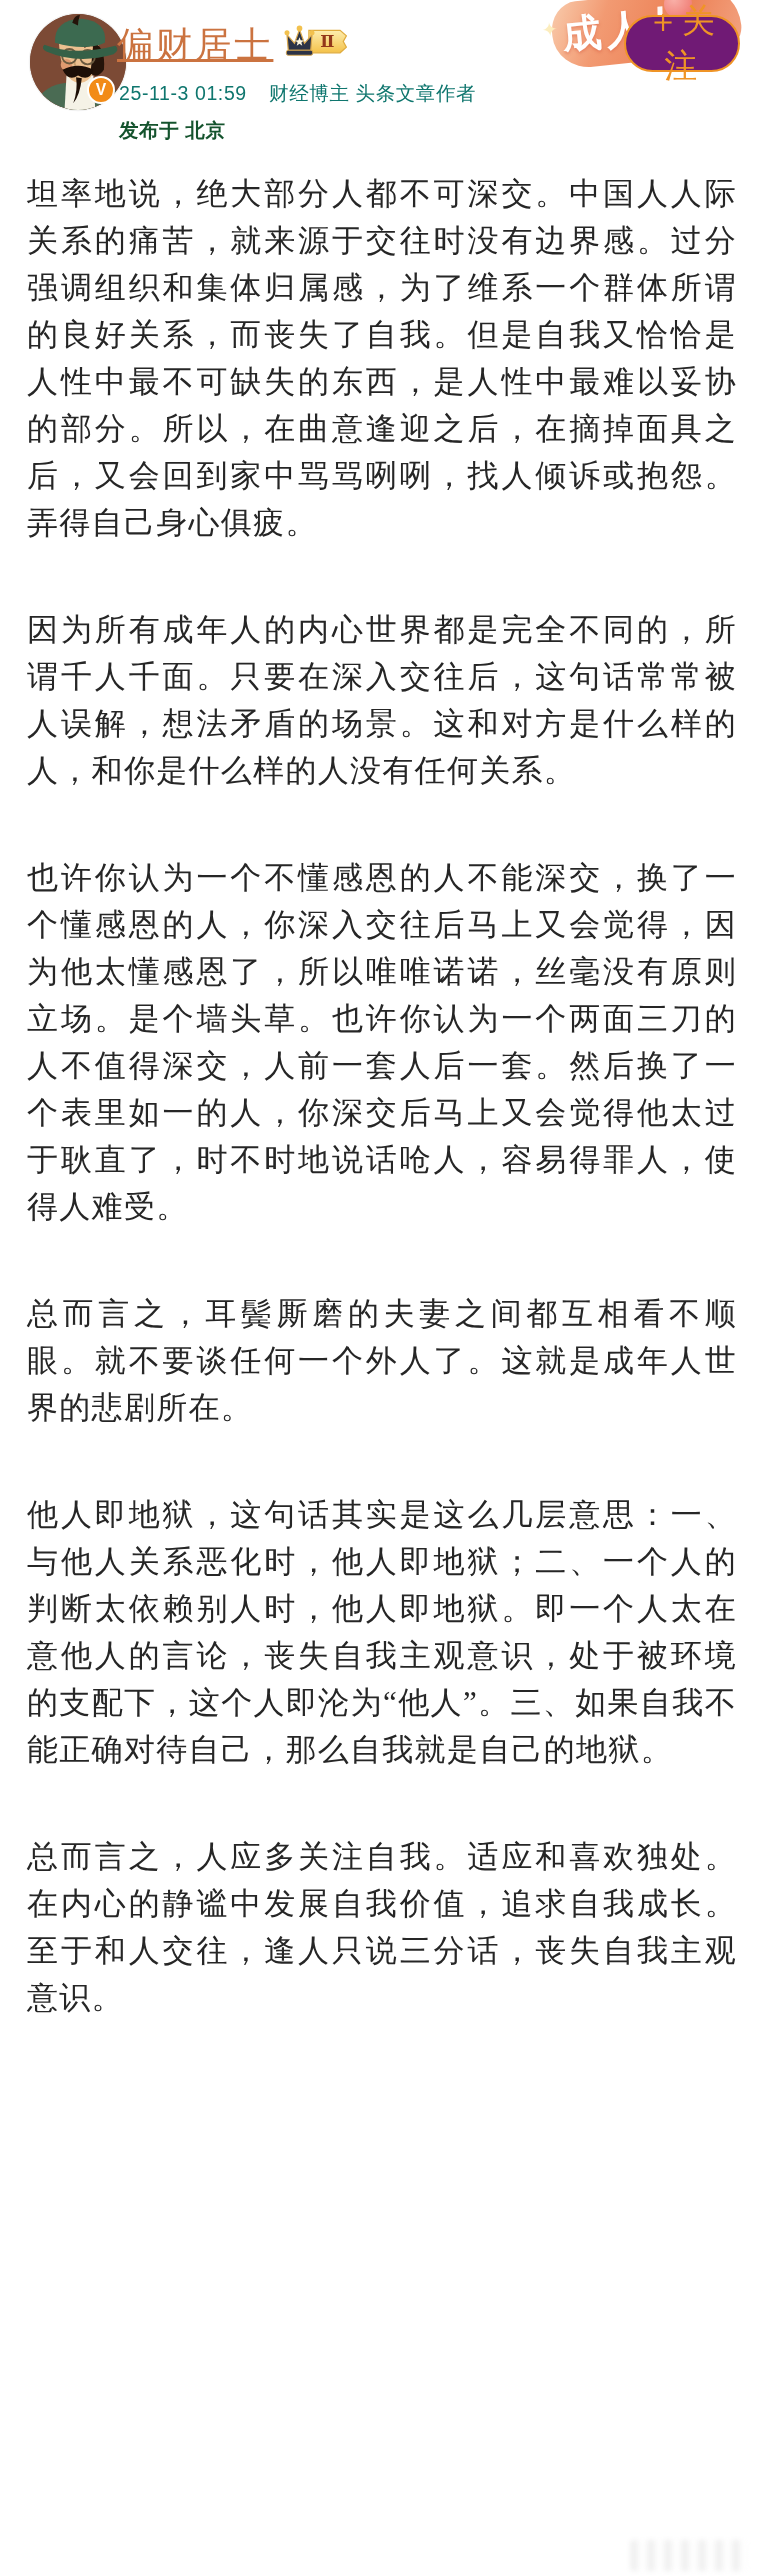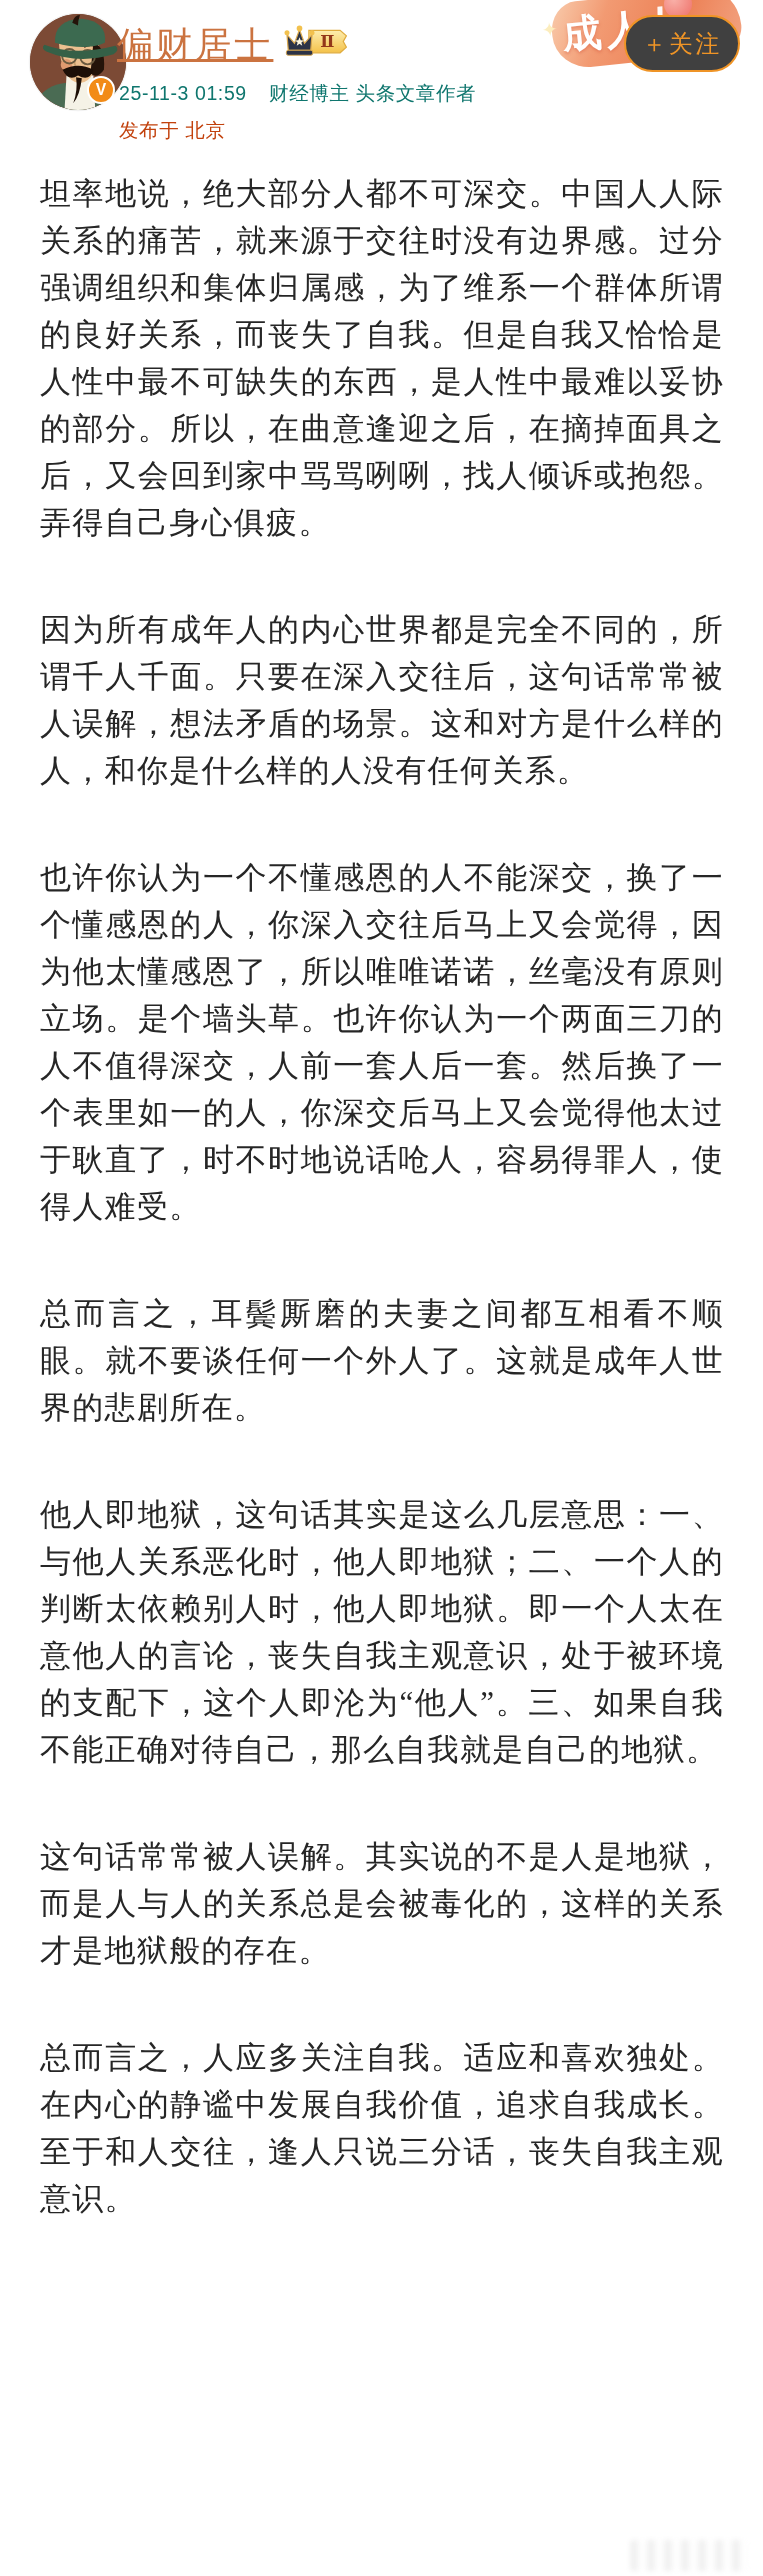--- a/index.html
+++ b/index.html
@@ -12,41 +12,41 @@
           overflow:hidden;background:#7c4a35;box-shadow:0 0 0 1.3px #f2f2f2;}
   .avatar svg{display:block;width:100%;height:100%;}
   .v-badge{position:absolute;left:87px;top:76px;width:28px;height:28px;border-radius:50%;
            background:#f28b17;border:2.5px solid #fff;color:#fff;font-weight:bold;font-size:15.7px;
            display:flex;align-items:center;justify-content:center;box-sizing:border-box;}
   .username{position:absolute;left:117px;top:21.4px;font-size:36px;letter-spacing:3.1px;color:#cb7340;
             font-family:"Liberation Serif","DejaVu Serif",serif;text-decoration:underline;}
   .vip-badge{position:absolute;left:280px;top:24px;width:69px;height:35px;}
   .meta{position:absolute;left:119px;top:80px;font-size:19.5px;color:#0f766e;letter-spacing:0.6px;}
   .meta .tags{margin-left:16.3px;}
-  .meta2{position:absolute;left:119px;top:117px;font-size:19.5px;color:#c2410c;letter-spacing:0.6px;}
+  .meta2{position:absolute;left:119px;top:117px;font-size:19.5px;color:#14532d;letter-spacing:0.6px;font-weight:bold;}
 
   
   .sticker{position:absolute;left:552px;top:-6.3px;width:189px;height:67px;transform:rotate(-6deg);z-index:1;}
   .sticker-blob{position:absolute;left:0;top:0;right:0;bottom:0;
     background:linear-gradient(115deg,#f9cdae 0%,#f29a72 28%,#ec8055 65%,#f3a583 100%);
     border-radius:29px 40px 31px 41px / 33px 45px 29px 38px;}
   .sticker-label{position:absolute;left:10px;top:6.3px;font-size:39px;font-weight:bold;color:#fff;
     letter-spacing:5px;text-shadow:0 1.9px 3.1px rgba(214,86,60,.45);}
   .sticker-partial{position:absolute;left:106px;top:14px;width:12.6px;height:35px;
     border-left:5.7px solid #fff;border-right:3.1px solid #fff;transform:skewX(-5deg);opacity:.95;}
   .sticker-sparkle{position:absolute;left:-10px;top:14px;font-size:19px;color:#fcedbd;}
   .sticker-ball{position:absolute;left:664px;top:-10px;width:28px;height:28px;border-radius:50%;
     background:radial-gradient(circle at 35% 35%,#f9b0a8,#ee6f67);z-index:2;}
 
   .follow-btn{position:absolute;left:624px;top:15px;width:116px;height:57px;border-radius:29px;
-    background:#404040;border:2.5px solid #ef9426;color:#ef9426;font-size:24px;letter-spacing:2.5px;
+    background:#701a75;border:2.5px solid #ef9426;color:#ef9426;font-size:33px;letter-spacing:2.5px;
     display:flex;align-items:center;justify-content:center;box-sizing:border-box;z-index:3;cursor:pointer;}
 
   
-  .post-body{padding:0 40px;}
+  .post-body{padding:0 27px;}
   .post-body p{margin:0 0 60px 0;font-size:31px;line-height:47px;letter-spacing:1.3px;color:#262626;
     text-align:justify;font-family:"Liberation Serif","DejaVu Serif",serif;}
 
   
   .watermark{position:absolute;left:630px;top:2540px;width:119px;height:31px;opacity:.45;
     background:repeating-linear-gradient(90deg,rgba(130,130,130,.25) 0 8.2px,rgba(220,220,220,.05) 8.2px 17px);
     filter:blur(2.5px);border-radius:3.8px;}
 </style>
 </head>
 <body>
@@ -116,19 +116,18 @@
 
     <button class="follow-btn">＋关注</button>
   </div>
 
   <div class="post-body">
       <p>坦率地说，绝大部分人都不可深交。中国人人际关系的痛苦，就来源于交往时没有边界感。过分强调组织和集体归属感，为了维系一个群体所谓的良好关系，而丧失了自我。但是自我又恰恰是人性中最不可缺失的东西，是人性中最难以妥协的部分。所以，在曲意逢迎之后，在摘掉面具之后，又会回到家中骂骂咧咧，找人倾诉或抱怨。弄得自己身心俱疲。</p>
       <p>因为所有成年人的内心世界都是完全不同的，所谓千人千面。只要在深入交往后，这句话常常被人误解，想法矛盾的场景。这和对方是什么样的人，和你是什么样的人没有任何关系。</p>
       <p>也许你认为一个不懂感恩的人不能深交，换了一个懂感恩的人，你深入交往后马上又会觉得，因为他太懂感恩了，所以唯唯诺诺，丝毫没有原则立场。是个墙头草。也许你认为一个两面三刀的人不值得深交，人前一套人后一套。然后换了一个表里如一的人，你深交后马上又会觉得他太过于耿直了，时不时地说话呛人，容易得罪人，使得人难受。</p>
       <p>总而言之，耳鬓厮磨的夫妻之间都互相看不顺眼。就不要谈任何一个外人了。这就是成年人世界的悲剧所在。</p>
       <p>他人即地狱，这句话其实是这么几层意思：一、与他人关系恶化时，他人即地狱；二、一个人的判断太依赖别人时，他人即地狱。即一个人太在意他人的言论，丧失自我主观意识，处于被环境的支配下，这个人即沦为“他人”。三、如果自我不能正确对待自己，那么自我就是自己的地狱。</p>
-      <p>这句话常常被人误解。其实说的不是人是地狱，而是人与人的关系总是会被毒化的，这样的关系才是地狱般的存在。</p>
       <p>总而言之，人应多关注自我。适应和喜欢独处。在内心的静谧中发展自我价值，追求自我成长。至于和人交往，逢人只说三分话，丧失自我主观意识。</p>
     </div>
 
   <div class="watermark"></div>
 </div>
 
 
 </body></html>

